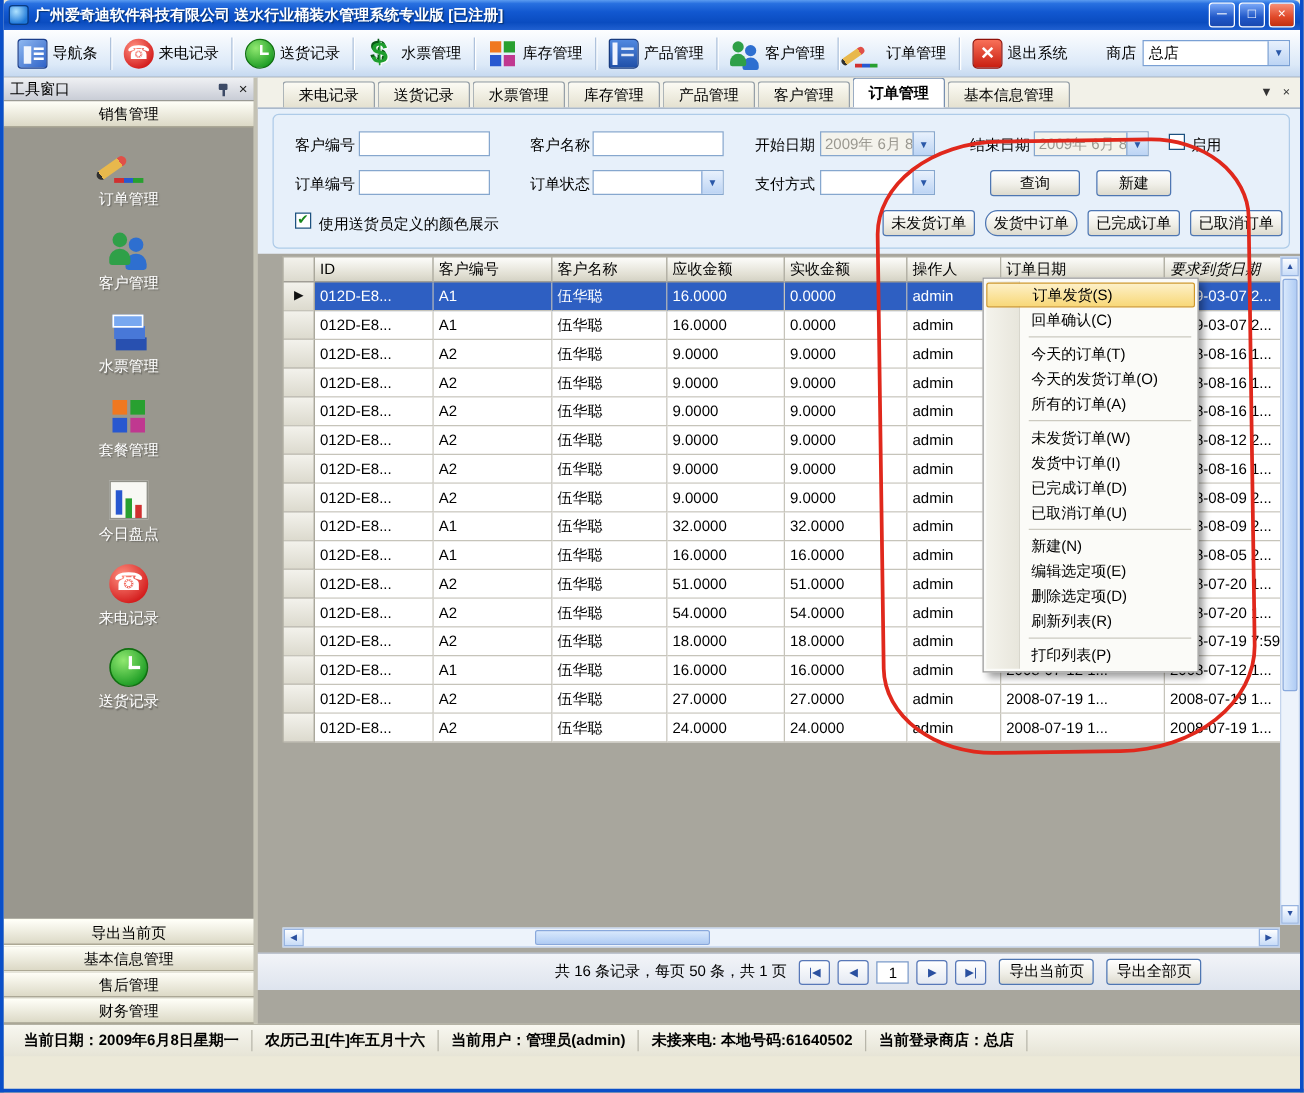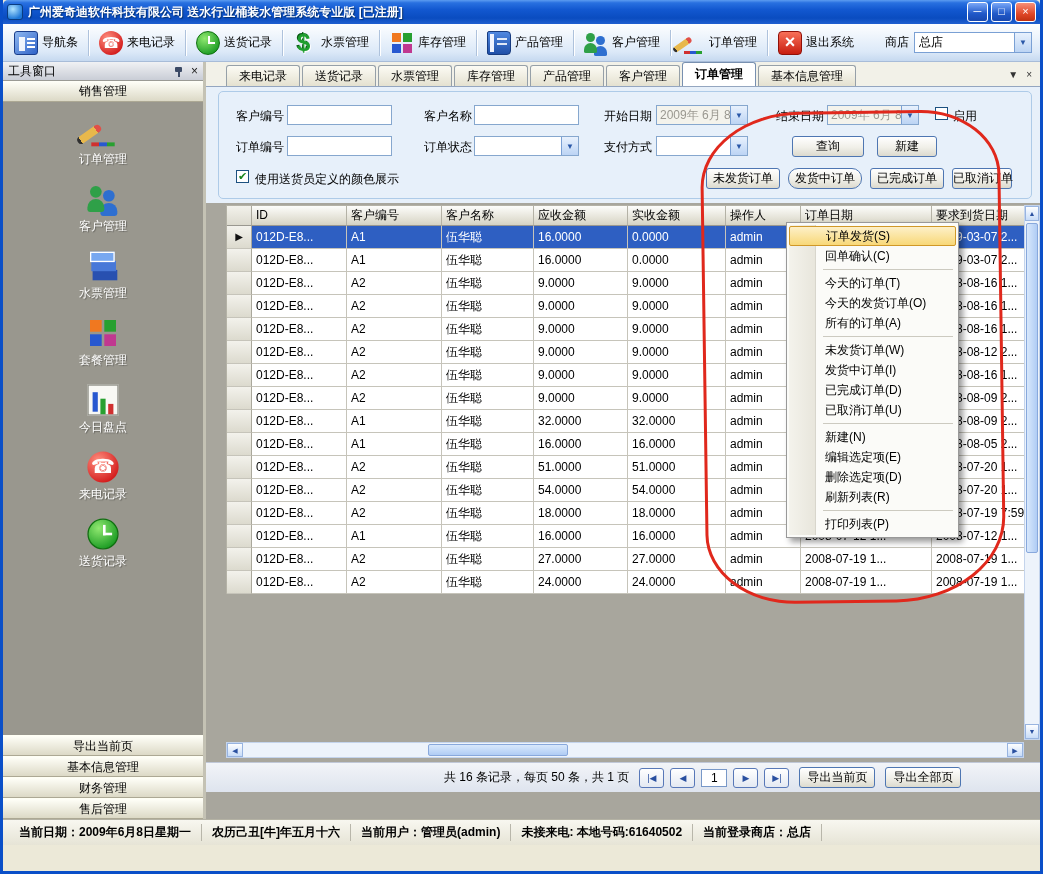--- a/index.html
+++ b/index.html
@@ -232,22 +232,22 @@
             <div class="lbl">来电记录</div>
           </div>
           <div class="sb-item">
             <span class="icon lg i-clock-icon"></span>
             <div class="lbl">送货记录</div>
           </div>
         </div>
       <div class="sb-bottom" id="sbGroups">
           <div class="bar">导出当前页</div>
           <div class="bar">基本信息管理</div>
+          <div class="bar">售后管理</div>
           <div class="bar">财务管理</div>
-          <div class="bar">售后管理</div>
         </div>
     </div>
 
     <div class="splitter"></div>
 
     <div class="main">
       <div class="top-zone"></div>
 
       <div class="tabbar">
         <div class="tabs-holder" id="tabs">
@@ -297,34 +297,34 @@
           <span class="combo-arrow">▼</span>
         </div>
         <span class="xp-btn abs" style="left:573px;top:44px;width:72px">查询</span>
         <span class="xp-btn abs" style="left:658px;top:44px;width:60px">新建</span>
 
         <span class="cb" id="colorCb" style="left:17px;top:78px">✔</span>
         <span class="f-label" style="left:36px;top:79px">使用送货员定义的颜色展示</span>
       <div class="xp-btn abs" style="left: 487px; top: 76px; width: 74px;">未发货订单</div>
           <div class="xp-btn abs" style="left: 569px; top: 76px; width: 74px; border-radius: 10px;">发货中订单</div>
           <div class="xp-btn abs" style="left: 651px; top: 76px; width: 74px;">已完成订单</div>
-          <div class="xp-btn abs" style="left: 733px; top: 76px; width: 60px;">已取消订单</div>
+          <div class="xp-btn abs" style="left: 733px; top: 76px; width: 74px;">已取消订单</div>
         </div>
 
       <div class="g-grid" id="grid">
           <div class="g-row hd">
             <div class="g-cell rh" style="width: 25px;"></div>
             <div class="g-cell" style="width: 95px;">ID</div>
             <div class="g-cell" style="width: 95px;">客户编号</div>
             <div class="g-cell" style="width: 92px;">客户名称</div>
             <div class="g-cell" style="width: 94px;">应收金额</div>
             <div class="g-cell" style="width: 98px;">实收金额</div>
             <div class="g-cell" style="width: 75px;">操作人</div>
             <div class="g-cell" style="width: 131px;">订单日期</div>
-            <div class="g-cell" style="width: 93px;">要求到货日期</div>
+            <div class="g-cell" style="width: 93px; font-style: italic;">要求到货日期</div>
           </div>
           <div class="g-row sel">
             <div class="g-cell rh" style="width: 25px;">▶</div>
             <div class="g-cell" style="width: 95px;">012D-E8...</div>
             <div class="g-cell" style="width: 95px;">A1</div>
             <div class="g-cell" style="width: 92px;">伍华聪</div>
             <div class="g-cell" style="width: 94px;">16.0000</div>
             <div class="g-cell" style="width: 98px;">0.0000</div>
             <div class="g-cell" style="width: 75px;">admin</div>
             <div class="g-cell" style="width: 131px;">2009-03-07 1...</div>

